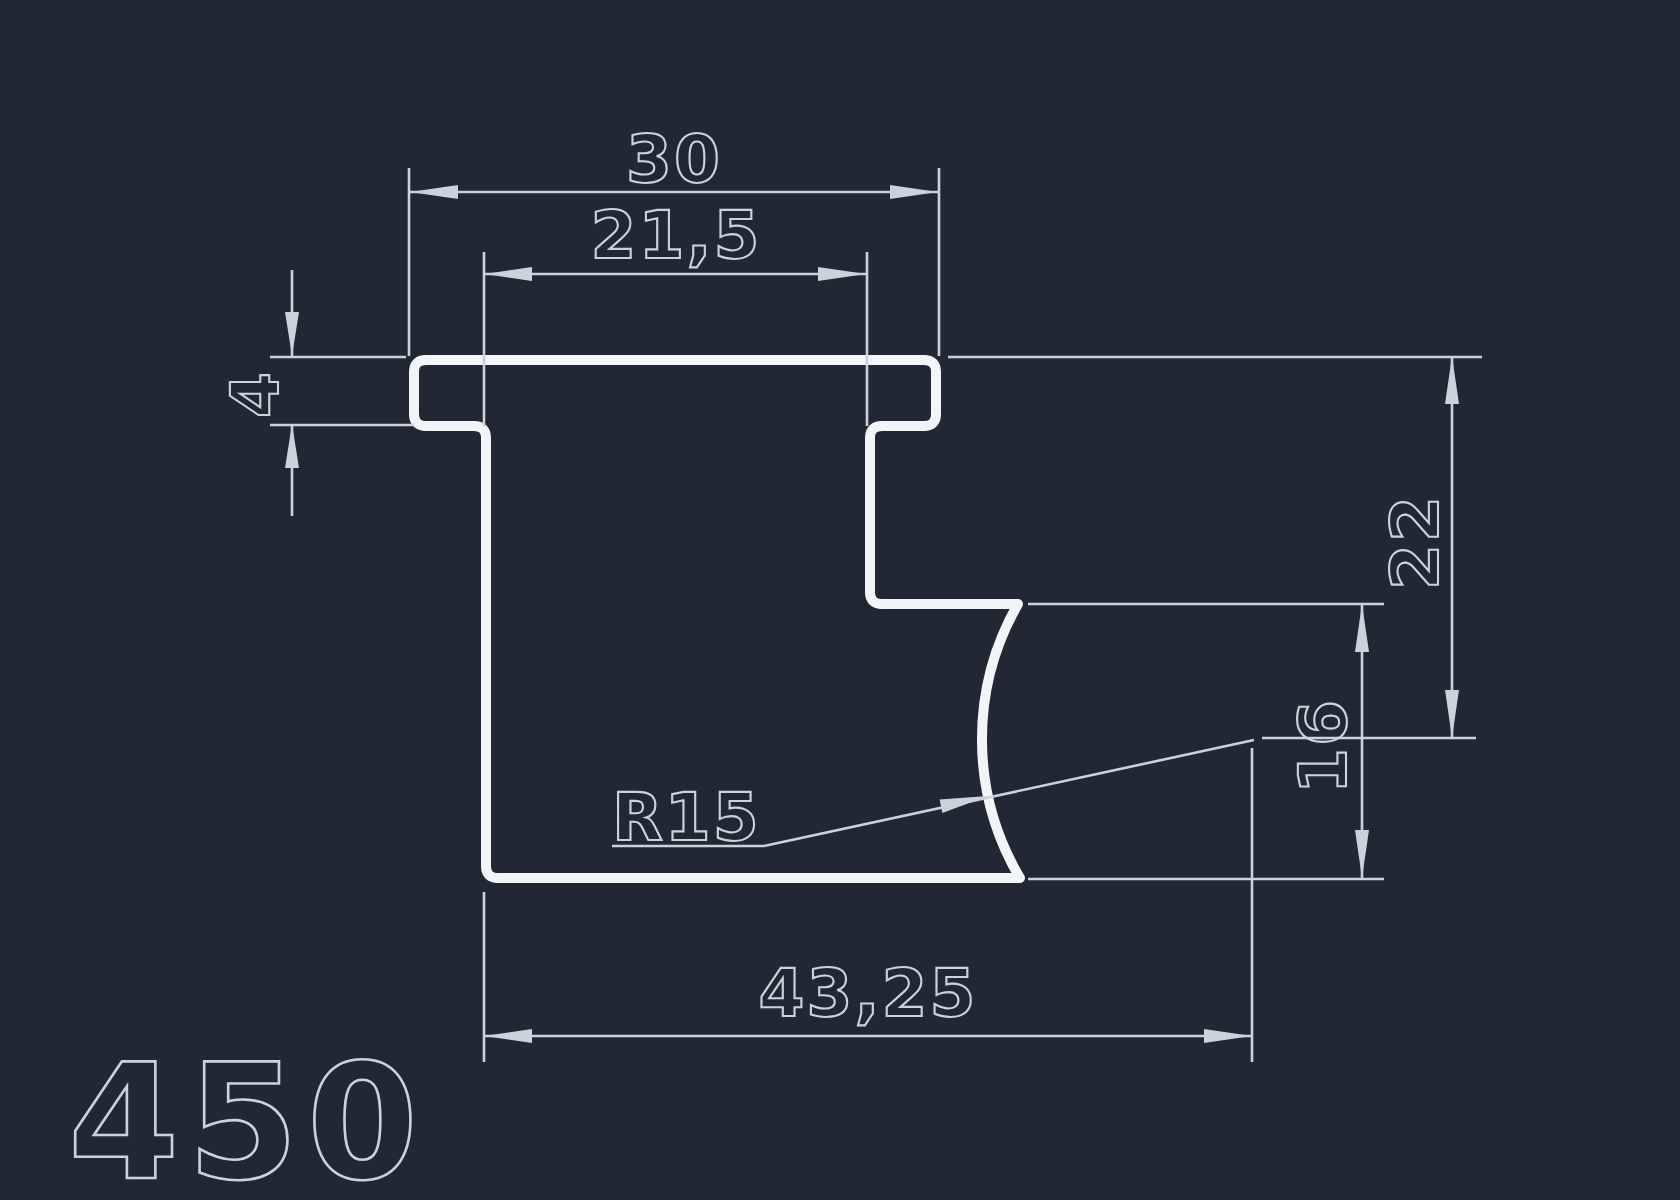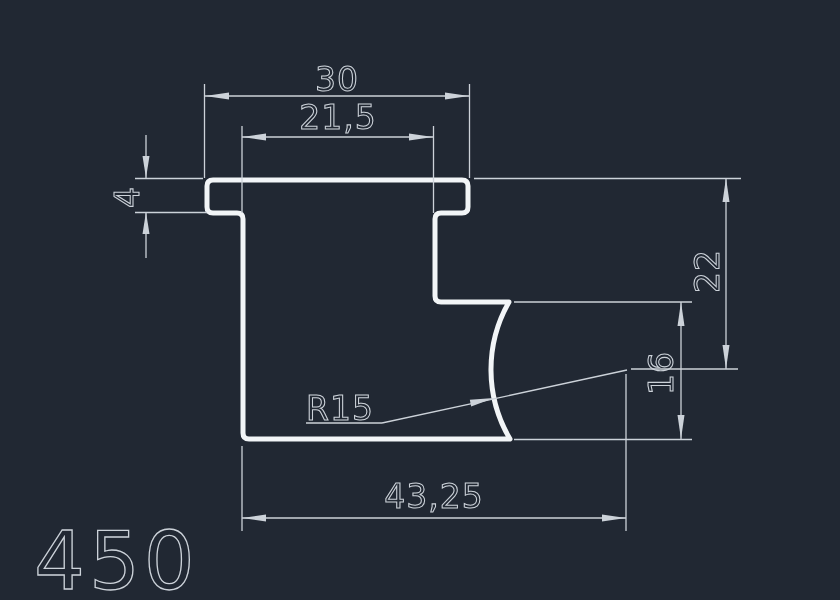--- a/index.html
+++ b/index.html
@@ -6,20 +6,21 @@
     margin: 0;
     padding: 0;
     background: var(--background, #212833);
   }
   .canvas {
     position: relative;
     width: 840px;
     height: 600px;
     background: var(--background, #212833);
     overflow: hidden;
+    font-weight: bold;
   }
   svg { display: block; }
   .thick {
     fill: none;
     stroke: var(--geometry, #f2f5f7);
     stroke-width: 5;
     stroke-linejoin: round;
     stroke-linecap: round;
   }
   .thin {

